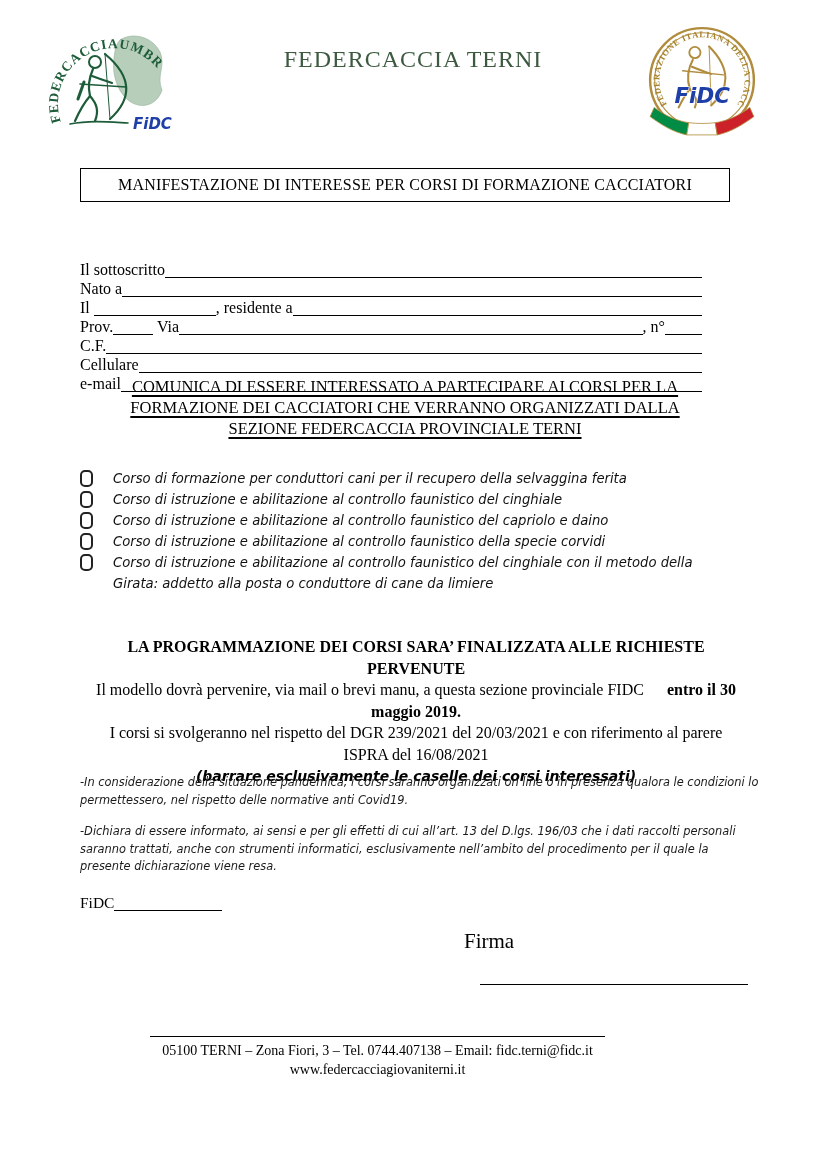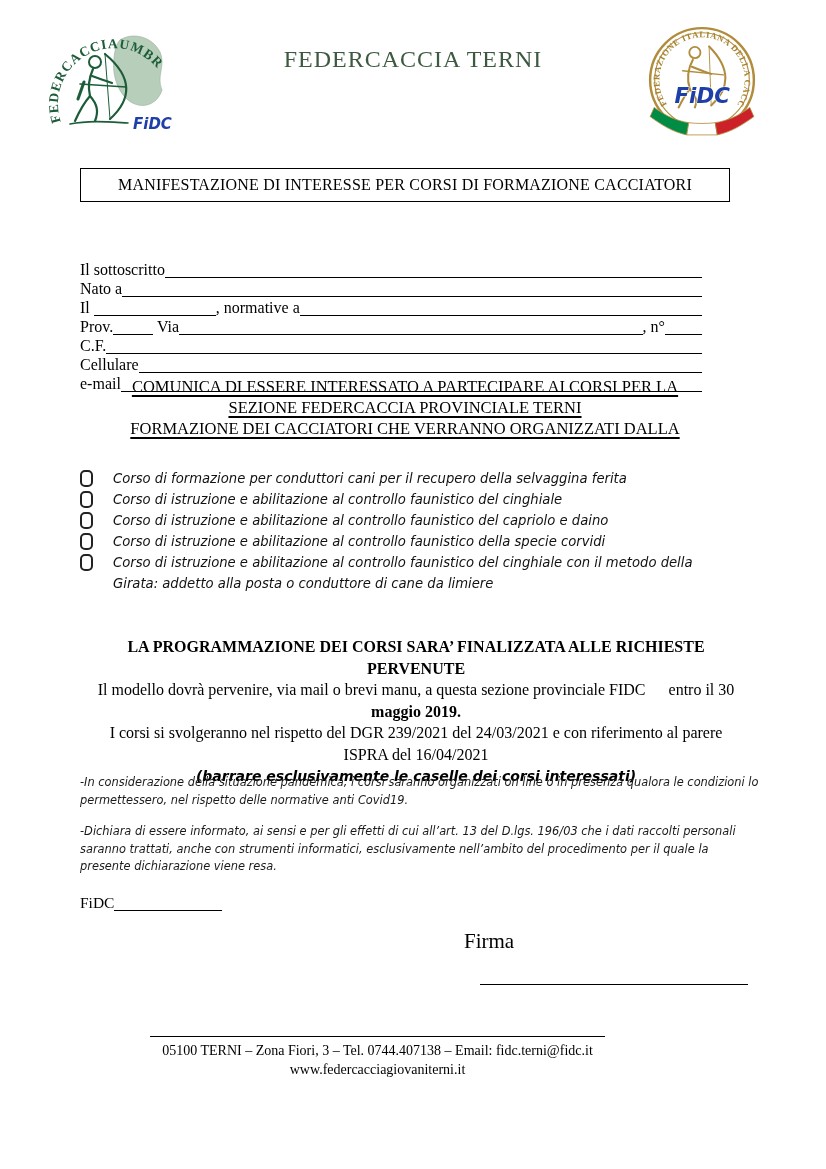--- a/index.html
+++ b/index.html
@@ -135,21 +135,21 @@
         <span class="flabel">Il sottoscritto</span>
         <span class="fill"></span>
       </div>
       <div class="frow">
         <span class="flabel">Nato a</span>
         <span class="fill"></span>
       </div>
       <div class="frow">
         <span class="flabel">Il </span>
         <span class="fill" style="flex: 0 0 122px;"></span>
-        <span class="flabel">, normative a</span>
+        <span class="flabel">, residente a</span>
         <span class="fill"></span>
       </div>
       <div class="frow">
         <span class="flabel">Prov.</span>
         <span class="fill" style="flex: 0 0 40px;"></span>
         <span class="flabel"> Via</span>
         <span class="fill"></span>
         <span class="flabel">, n°</span>
         <span class="fill" style="flex: 0 0 37px;"></span>
       </div>
@@ -162,22 +162,22 @@
         <span class="fill"></span>
       </div>
       <div class="frow">
         <span class="flabel">e-mail</span>
         <span class="fill"></span>
       </div>
     </div>
 
   <div class="statement">
       <div><span>COMUNICA DI ESSERE INTERESSATO A PARTECIPARE AI CORSI PER LA</span></div>
+      <div><span>FORMAZIONE DEI CACCIATORI CHE VERRANNO ORGANIZZATI DALLA</span></div>
       <div><span>SEZIONE FEDERCACCIA PROVINCIALE TERNI</span></div>
-      <div><span>FORMAZIONE DEI CACCIATORI CHE VERRANNO ORGANIZZATI DALLA</span></div>
     </div>
 
   <div class="courses">
       <div class="citem">
         <span class="cbox" role="checkbox" aria-checked="false"></span>
         <div class="clabel">
           <div>Corso di formazione per conduttori cani per il recupero della selvaggina ferita</div>
         </div>
       </div>
       <div class="citem">
@@ -202,24 +202,24 @@
         <span class="cbox" role="checkbox" aria-checked="false"></span>
         <div class="clabel">
           <div>Corso di istruzione e abilitazione al controllo faunistico del cinghiale con il metodo della</div>
           <div>Girata: addetto alla posta o conduttore di cane da limiere</div>
         </div>
       </div>
     </div>
 
   <div class="info">
       <div><span style="font-weight: bold;">LA PROGRAMMAZIONE DEI CORSI SARA’ FINALIZZATA ALLE RICHIESTE PERVENUTE</span></div>
-      <div><span>Il modello dovrà pervenire, via mail o brevi manu, a questa sezione provinciale FIDC </span><span style="font-weight: normal; margin-left: 19px;">entro il 30</span></div>
+      <div><span>Il modello dovrà pervenire, via mail o brevi manu, a questa sezione provinciale FIDC </span><span style="font-weight: bold; margin-left: 19px;">entro il 30</span></div>
       <div><span style="font-weight: bold;">maggio 2019.</span></div>
-      <div><span>I corsi si svolgeranno nel rispetto del DGR 239/2021 del 24/03/2021 e con riferimento al parere</span></div>
-      <div><span>ISPRA del 16/04/2021</span></div>
+      <div><span>I corsi si svolgeranno nel rispetto del DGR 239/2021 del 20/03/2021 e con riferimento al parere</span></div>
+      <div><span>ISPRA del 16/08/2021</span></div>
       <div><span class="hand" style="font-weight: bold; font-style: italic;">(barrare esclusivamente le caselle dei corsi interessati)</span></div>
     </div>
 
   <div class="notes">
       <div class="npara">-In considerazione della situazione pandemica, i corsi saranno organizzati on line o in presenza qualora le condizioni lo permettessero, nel rispetto delle normative anti Covid19.</div>
       <div class="npara">-Dichiara di essere informato, ai sensi e per gli effetti di cui all’art. 13 del D.lgs. 196/03 che i dati raccolti personali saranno trattati, anche con strumenti informatici, esclusivamente nell’ambito del procedimento per il quale la presente dichiarazione viene resa.</div>
     </div>
 
   <div class="data-row">
     <span class="flabel">FiDC</span>

